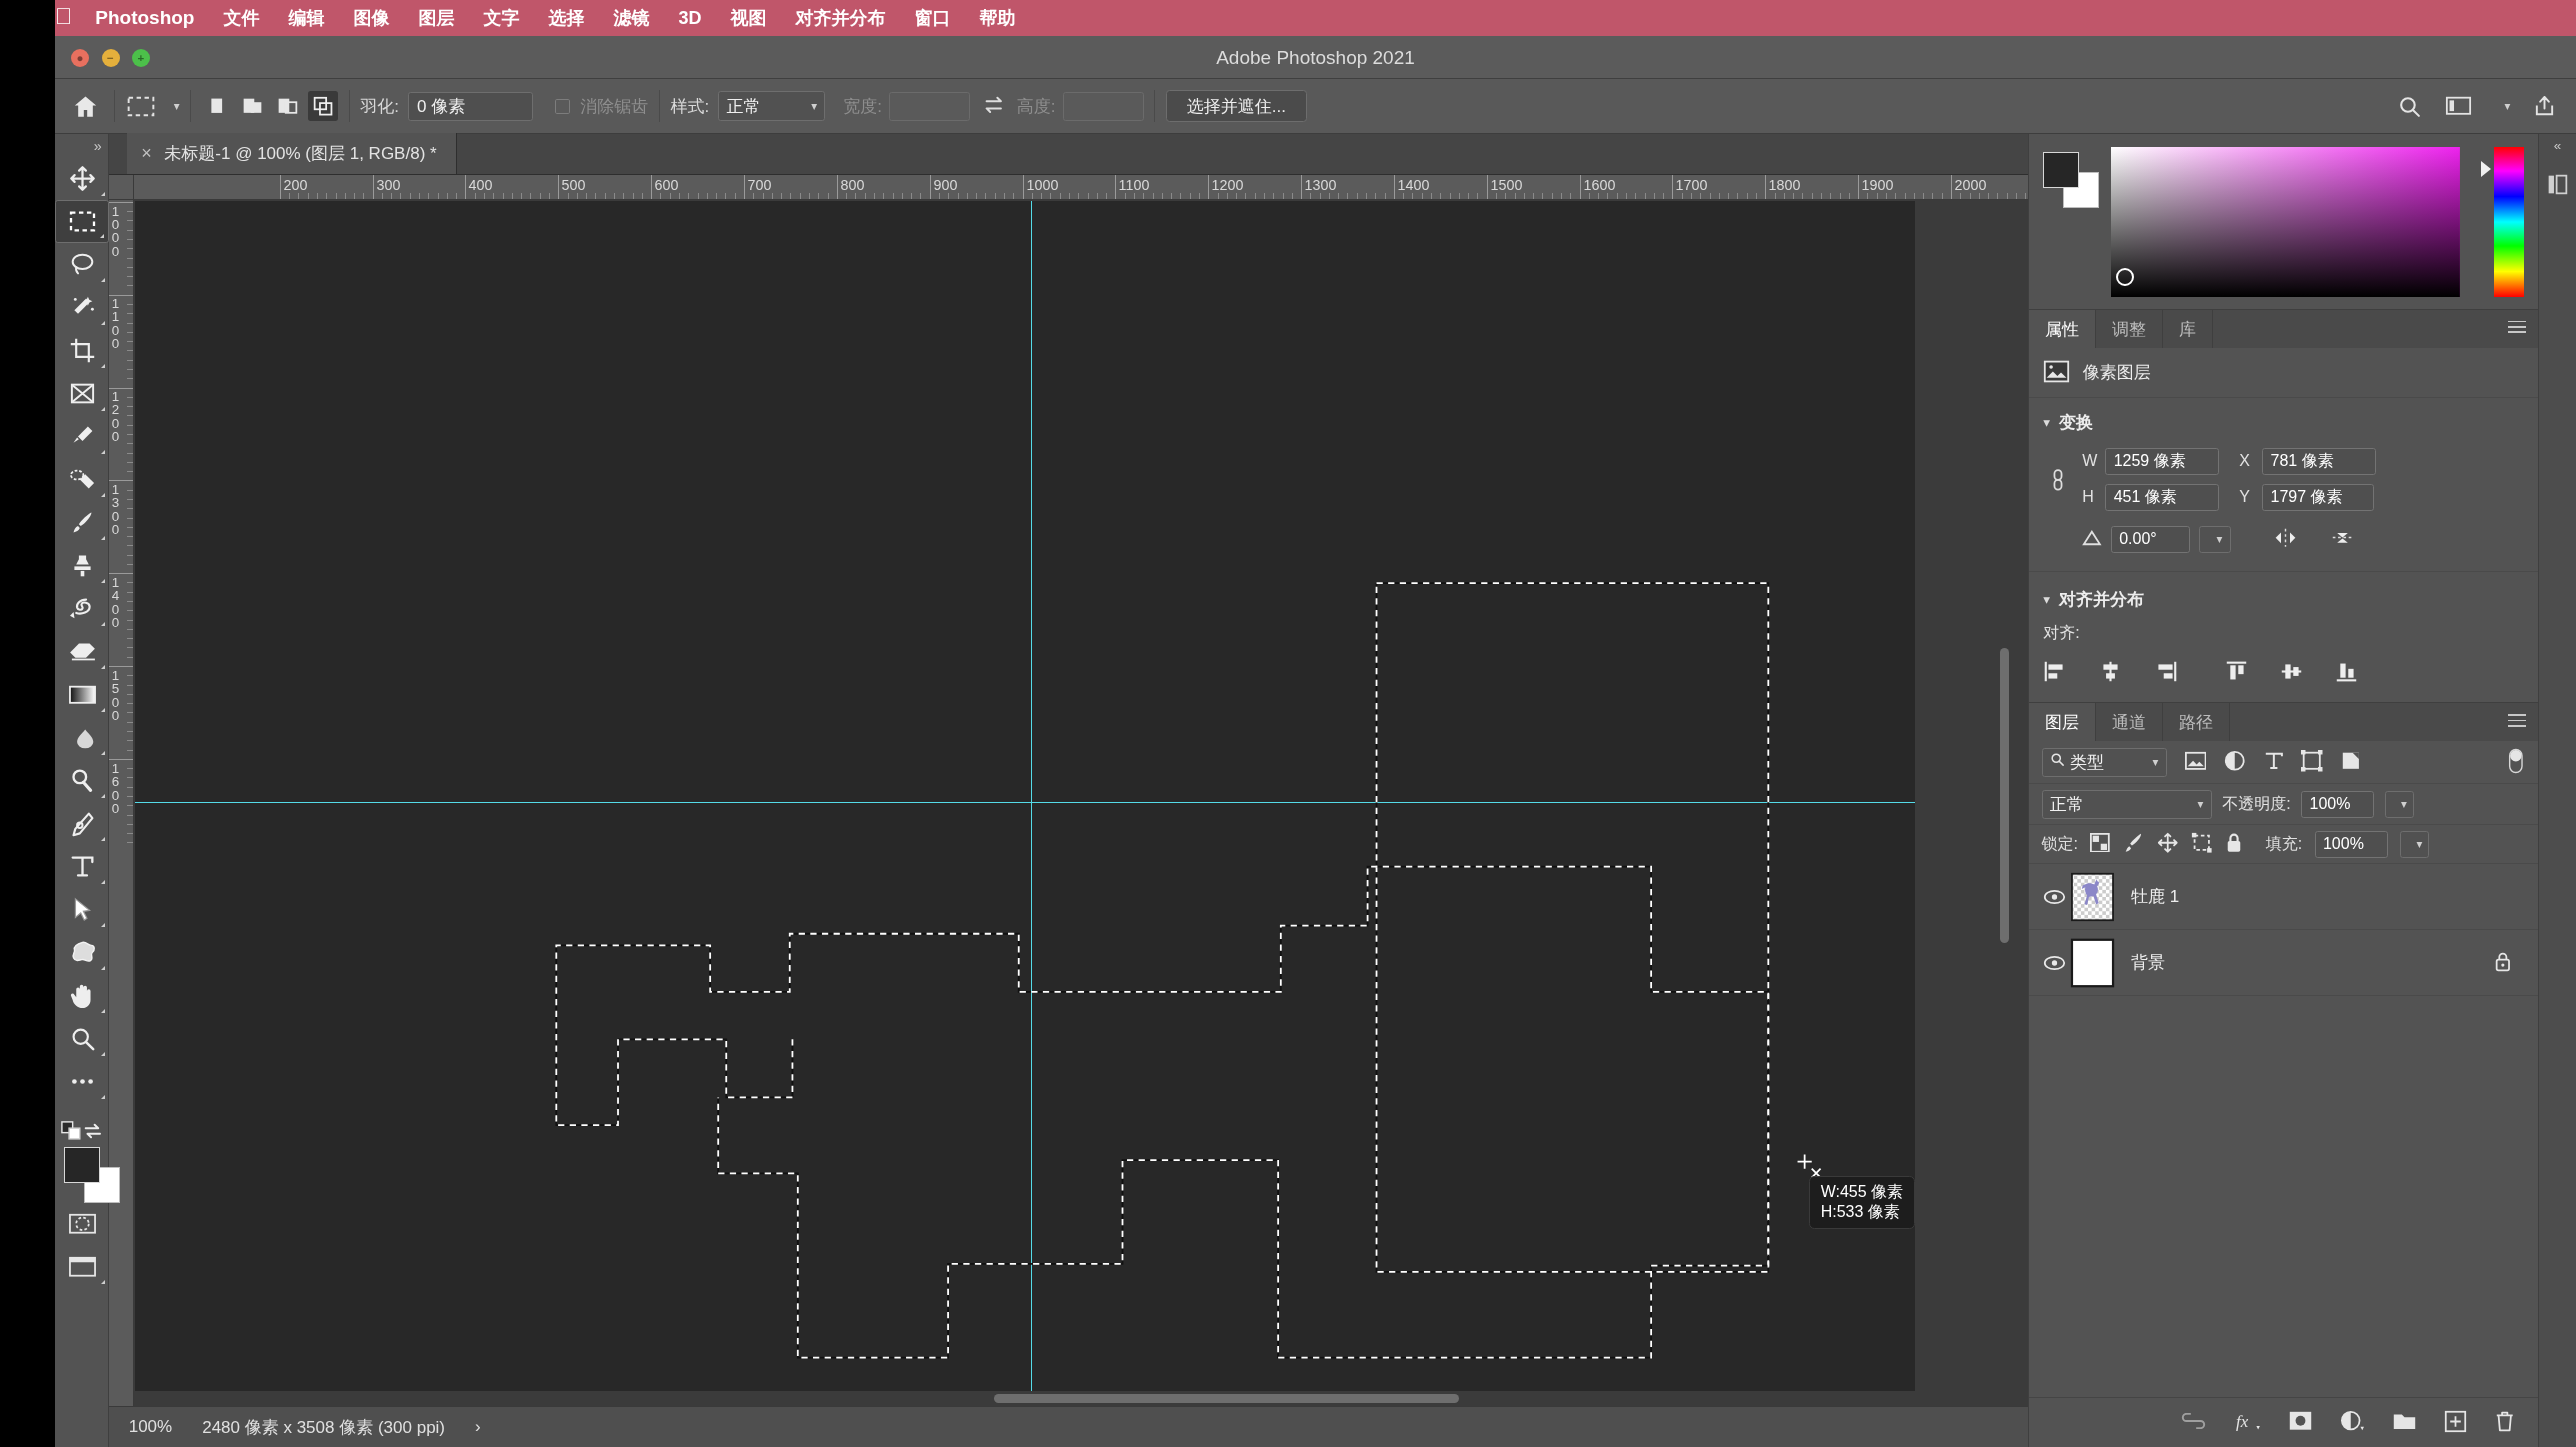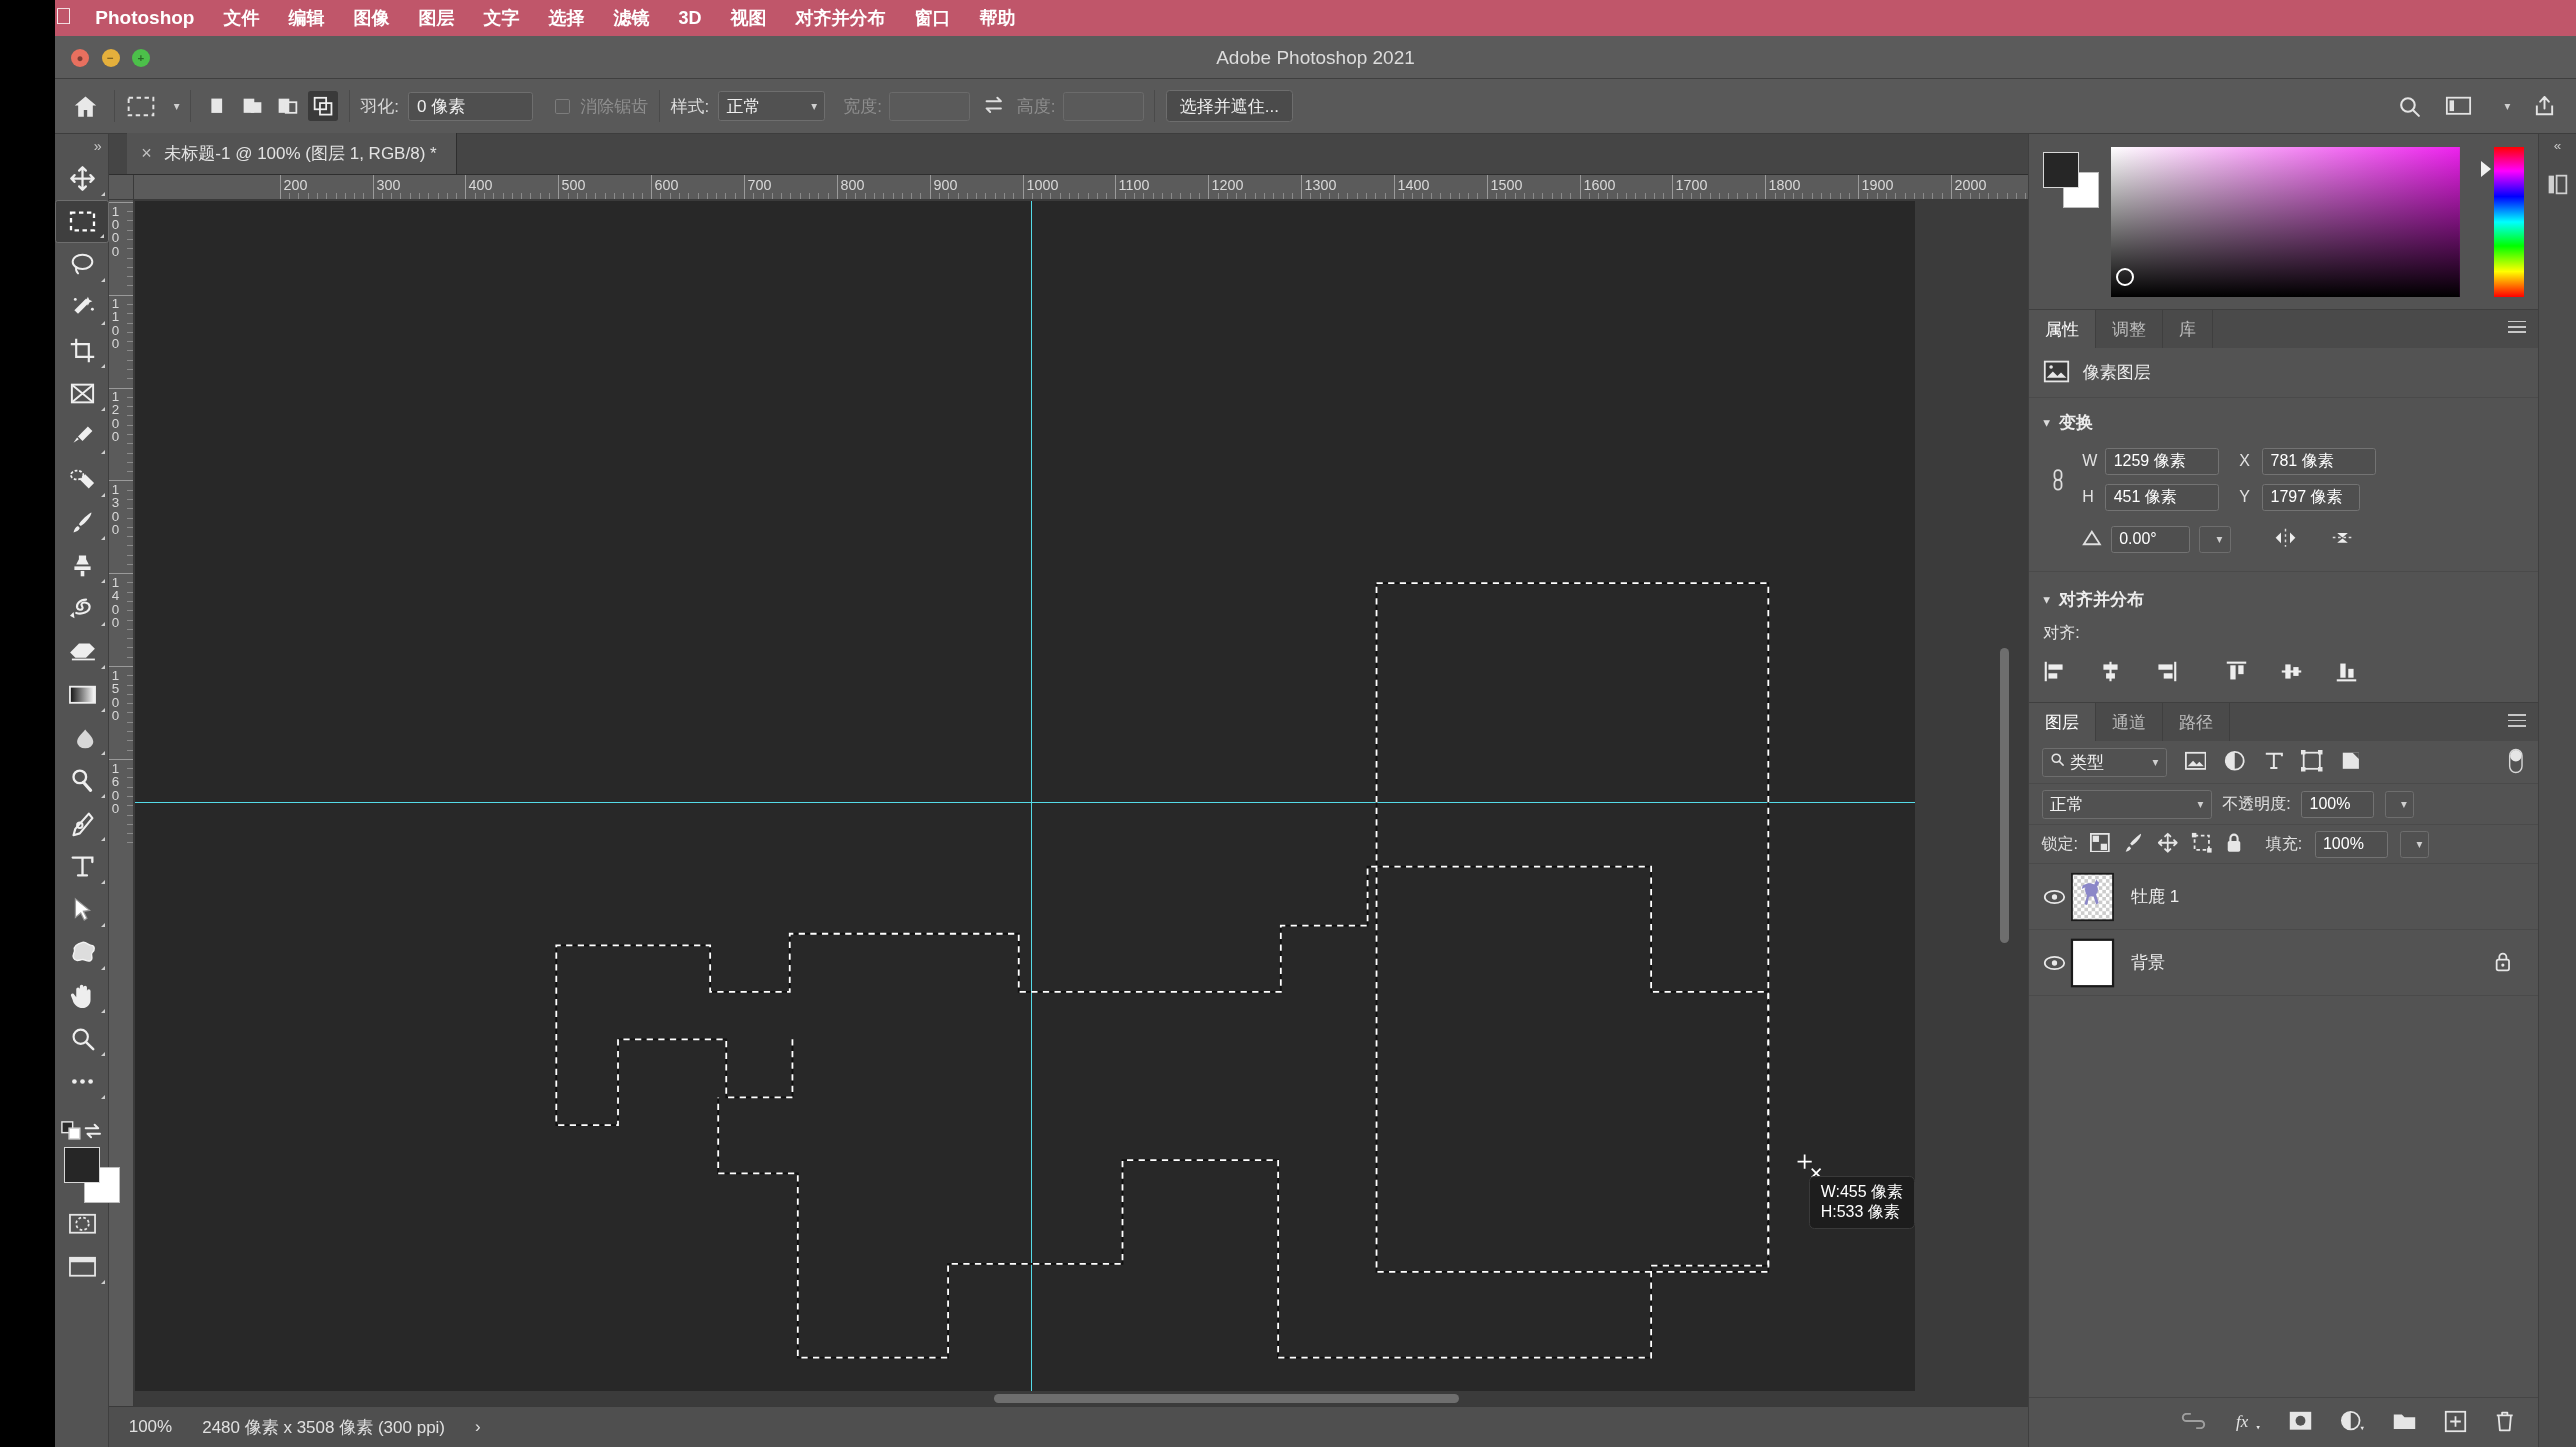--- a/index.html
+++ b/index.html
@@ -31,21 +31,21 @@
   .ob-sep{width:0.9px;height:32px;background:#4a4a4a;margin:0 10.7px;}
   .homeicon{width:36px;height:36px;display:flex;align-items:center;justify-content:center;}
   .lbl{font-size:17px;color:#d9d9d9;white-space:nowrap;}
   .lbl.dim{color:#8e8e8e;}
   .fld{background:#4f4f4f;border:0.9px solid #6e6e6e;height:29px;border-radius:2.7px;display:flex;align-items:center;padding:0 8px;font-size:17px;color:#f0f0f0;}
   .fld.empty{background:#5a5a5a;border-color:#6b6b6b;}
   .sel{background:#515151;border:0.9px solid #6e6e6e;height:30px;border-radius:2.7px;display:flex;align-items:center;justify-content:space-between;padding:0 7.2px;font-size:17px;color:#f0f0f0;}
   .chev{font-size:11.6px;color:#cfcfcf;margin-left:9px;}
   .tool-sq{width:30px;height:30px;display:flex;align-items:center;justify-content:center;border-radius:2.7px;}
   .tool-sq.on{background:#3a3a3a;}
-  .btn-dark{background:#4b4b4b;border:0.9px solid #6d6d6d;border-radius:3.6px;height:32px;display:flex;align-items:center;padding:0 13px;font-size:17px;color:#eee;white-space:nowrap;}
+  .btn-dark{background:#4b4b4b;border:0.9px solid #6d6d6d;border-radius:3.6px;height:32px;display:flex;align-items:center;padding:0 20px;font-size:17px;color:#eee;white-space:nowrap;}
   .cb{width:15px;height:15px;border:0.9px solid #7d7d7d;background:#5a5a5a;border-radius:1.8px;}
 
   
   #body{position:relative;height:1313px;display:flex;}
 
   
   #toolcol{width:54px;background:#535353;border-right:0.9px solid #3f3f3f;position:relative;flex:0 0 54px;}
   #toolexpand{height:23px;display:flex;align-items:center;justify-content:flex-end;padding-right:6.3px;font-size:14.3px;color:#c9c9c9;}
   .tbtn{position:relative;width:54px;height:43px;display:flex;align-items:center;justify-content:center;}
   .tbtn.sel{background:#3f3f3f;}
@@ -874,21 +874,21 @@
               <div style="display:flex;align-items:center;gap:7.2px;margin-bottom:9px">
                 <span class="axlbl">W</span>
                 <div class="tfield" style="width:114px">1259 像素</div>
                 <span class="axlbl" style="margin-left:12.5px">X</span>
                 <div class="tfield" style="width:114px">781 像素</div>
               </div>
               <div style="display:flex;align-items:center;gap:7.2px">
                 <span class="axlbl">H</span>
                 <div class="tfield" style="width:114px">451 像素</div>
                 <span class="axlbl" style="margin-left:12.5px">Y</span>
-                <div class="tfield" style="width:98px">1797 像素</div>
+                <div class="tfield" style="width:112px">1797 像素</div>
               </div>
             </div>
           </div>
 
           <div style="display:flex;align-items:center;gap:9px;margin-top:14.3px;padding-left:39px">
             <div><svg width="19.7" height="18" viewBox="0 0 22 20">
                   <path d="M2 17h18L11 3z" fill="none" stroke="#e0e0e0" stroke-width="2"></path>
                 </svg></div>
             <div class="tfield" style="width:79px">0.00°</div>
             <div class="sel" style="width:32px;height:27px;justify-content:center">

